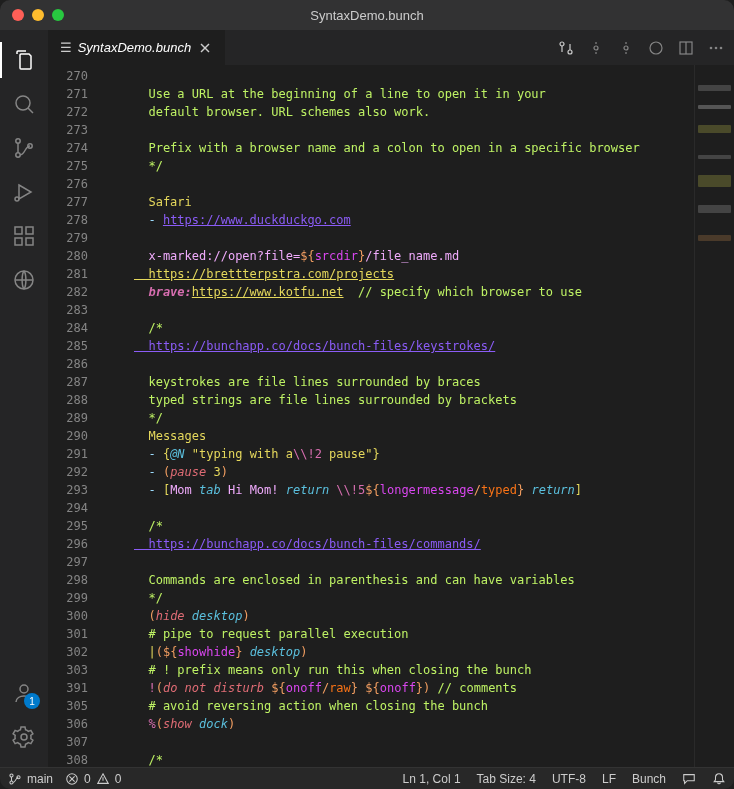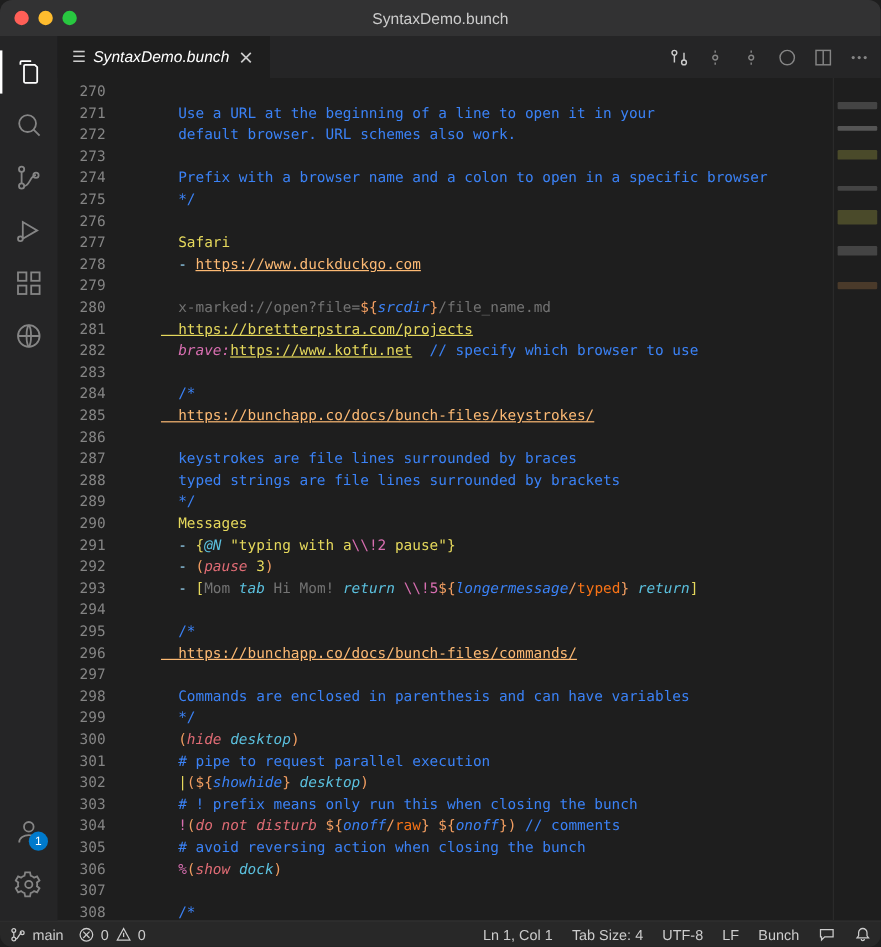--- a/index.html
+++ b/index.html
@@ -150,36 +150,36 @@
   }
   .code {
     flex: 1;
     padding-top: 2px;
     white-space: pre;
     overflow: hidden;
     position: relative;
   }
   .codeline { height: 18px; }
   
-  .c-comment { color: #3b82f6; }
+  .c-comment { color: #bef264; }
   .c-app { color: #e5d85c; }
   .c-dash { color: #9cdcfe; }
-  .c-url { color: #fdba74; text-decoration: underline; }
+  .c-url { color: #8b5cf6; text-decoration: underline; }
   .c-yellowunder { color: #e5d85c; text-decoration: underline; }
-  .c-var { color: #3b82f6; font-style: italic; }
+  .c-var { color: #d946ef; }
   .c-pinkital { color: #d76eb0; font-style: italic; }
   .c-pink { color: #d76eb0; }
   .c-magenta { color: #d76eb0; }
   .c-red { color: #f97316; }
   .c-redbold { color: #e06c75; }
   .c-yellow { color: #e5d85c; }
   .c-cyanital { color: #5bc0de; font-style: italic;}
   .c-orange { color: #f29e61; }
-  .c-plain { color: #737373;}
-  .c-bold { font-weight: normal; margin-top: 43px; }
+  .c-plain { color: #f0abfc;}
+  .c-bold { font-weight: bold; margin-top: 43px; }
   .c-ital { font-style: italic; text-align: right; }
 
   
   .minimap {
     width: 40px;
     background: #1e1e1e;
     border-left: 1px solid #2a2a2a;
     position: relative;
   }
   .minimap .mm-blob {
@@ -365,21 +365,21 @@
           <div class="codeline">294</div>
           <div class="codeline">295</div>
           <div class="codeline">296</div>
           <div class="codeline">297</div>
           <div class="codeline">298</div>
           <div class="codeline">299</div>
           <div class="codeline">300</div>
           <div class="codeline">301</div>
           <div class="codeline">302</div>
           <div class="codeline">303</div>
-          <div class="codeline">304</div>
+          <div class="codeline">391</div>
           <div class="codeline">305</div>
           <div class="codeline">306</div>
           <div class="codeline">307</div>
           <div class="codeline">308</div>
         </div>
       <div class="code" id="code"><div class="codeline"><span class="c-plain">  </span></div><div class="codeline"><span class="c-comment">  Use a URL at the beginning of a line to open it in your</span></div><div class="codeline"><span class="c-comment">  default browser. URL schemes also work.</span></div><div class="codeline"><span class="c-plain"></span></div><div class="codeline"><span class="c-comment">  Prefix with a browser name and a colon to open in a specific browser</span></div><div class="codeline"><span class="c-comment">  */</span></div><div class="codeline"><span class="c-plain"></span></div><div class="codeline"><span class="c-app">  Safari</span></div><div class="codeline"><span class="c-dash">  - </span><span class="c-url">https://www.duckduckgo.com</span></div><div class="codeline"><span class="c-plain"></span></div><div class="codeline"><span class="c-plain">  x-marked://open?file=</span><span class="c-orange">${</span><span class="c-var">srcdir</span><span class="c-orange">}</span><span class="c-plain">/file_name.md</span></div><div class="codeline"><span class="c-yellowunder">  https://brettterpstra.com/projects</span></div><div class="codeline"><span class="c-pinkital c-bold">  brave:</span><span class="c-yellowunder">https://www.kotfu.net</span><span class="c-plain">  </span><span class="c-comment">// specify which browser to use</span></div><div class="codeline"><span class="c-plain"></span></div><div class="codeline"><span class="c-comment">  /*</span></div><div class="codeline"><span class="c-url">  https://bunchapp.co/docs/bunch-files/keystrokes/</span></div><div class="codeline"><span class="c-plain"></span></div><div class="codeline"><span class="c-comment">  keystrokes are file lines surrounded by braces</span></div><div class="codeline"><span class="c-comment">  typed strings are file lines surrounded by brackets</span></div><div class="codeline"><span class="c-comment">  */</span></div><div class="codeline"><span class="c-app">  Messages</span></div><div class="codeline"><span class="c-dash">  - </span><span class="c-yellow">{</span><span class="c-cyanital">@N </span><span class="c-yellow">"typing with a</span><span class="c-pink">\\!2</span><span class="c-yellow"> pause"</span><span class="c-yellow">}</span></div><div class="codeline"><span class="c-dash">  - </span><span class="c-orange">(</span><span class="c-redbold c-ital">pause</span><span class="c-plain"> </span><span class="c-yellow">3</span><span class="c-orange">)</span></div><div class="codeline"><span class="c-dash">  - </span><span class="c-yellow">[</span><span class="c-plain">Mom </span><span class="c-cyanital">tab</span><span class="c-plain"> Hi Mom! </span><span class="c-cyanital">return</span><span class="c-plain"> </span><span class="c-pink">\\!5</span><span class="c-orange">${</span><span class="c-var">longermessage</span><span class="c-orange">/</span><span class="c-red">typed</span><span class="c-orange">}</span><span class="c-plain"> </span><span class="c-cyanital">return</span><span class="c-yellow">]</span></div><div class="codeline"><span class="c-plain"></span></div><div class="codeline"><span class="c-comment">  /*</span></div><div class="codeline"><span class="c-url">  https://bunchapp.co/docs/bunch-files/commands/</span></div><div class="codeline"><span class="c-plain"></span></div><div class="codeline"><span class="c-comment">  Commands are enclosed in parenthesis and can have variables</span></div><div class="codeline"><span class="c-comment">  */</span></div><div class="codeline"><span class="c-orange">  (</span><span class="c-redbold c-ital">hide</span><span class="c-plain"> </span><span class="c-cyanital">desktop</span><span class="c-orange">)</span></div><div class="codeline"><span class="c-comment">  # pipe to request parallel execution</span></div><div class="codeline"><span class="c-yellow">  |</span><span class="c-orange">(</span><span class="c-orange">${</span><span class="c-var">showhide</span><span class="c-orange">}</span><span class="c-plain"> </span><span class="c-cyanital">desktop</span><span class="c-orange">)</span></div><div class="codeline"><span class="c-comment">  # ! prefix means only run this when closing the bunch</span></div><div class="codeline"><span class="c-pink">  !</span><span class="c-orange">(</span><span class="c-redbold c-ital">do not disturb</span><span class="c-plain"> </span><span class="c-orange">${</span><span class="c-var">onoff</span><span class="c-orange">/</span><span class="c-red">raw</span><span class="c-orange">}</span><span class="c-plain"> </span><span class="c-orange">${</span><span class="c-var">onoff</span><span class="c-orange">}</span><span class="c-orange">)</span><span class="c-plain"> </span><span class="c-comment">// comments</span></div><div class="codeline"><span class="c-comment">  # avoid reversing action when closing the bunch</span></div><div class="codeline"><span class="c-magenta">  %</span><span class="c-orange">(</span><span class="c-redbold c-ital">show</span><span class="c-plain"> </span><span class="c-cyanital">dock</span><span class="c-orange">)</span></div><div class="codeline"><span class="c-plain"></span></div><div class="codeline"><span class="c-comment">  /*</span></div></div>
       <div class="minimap">
         <div class="mm-blob" style="top:20px;height:6px;background:#444"></div>
         <div class="mm-blob" style="top:40px;height:4px;background:#555"></div>
         <div class="mm-blob" style="top:60px;height:8px;background:#4a4a2a"></div>

